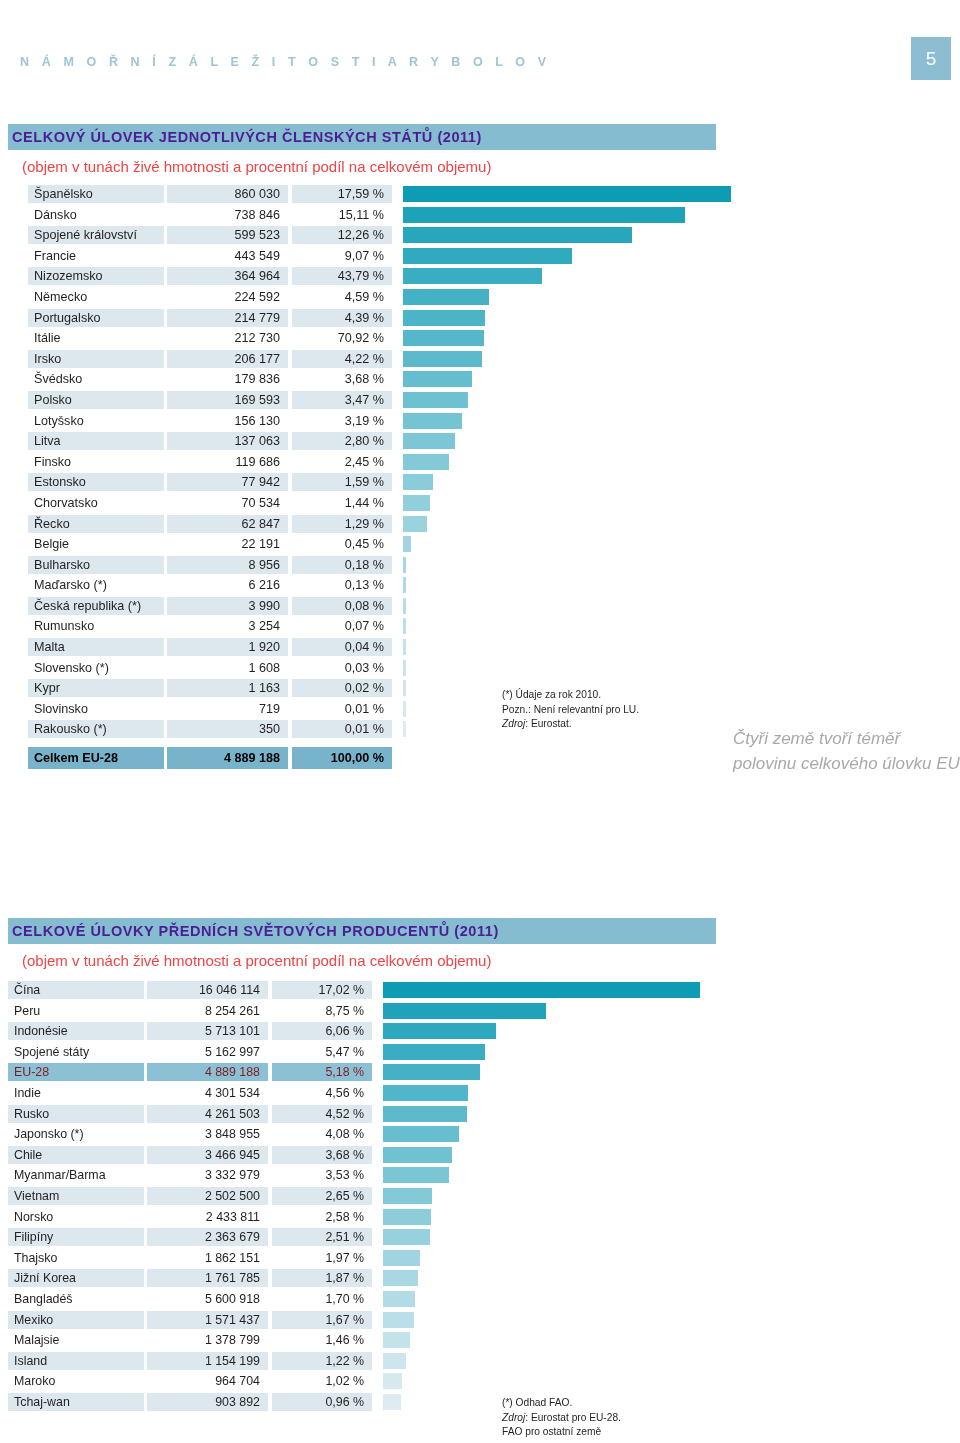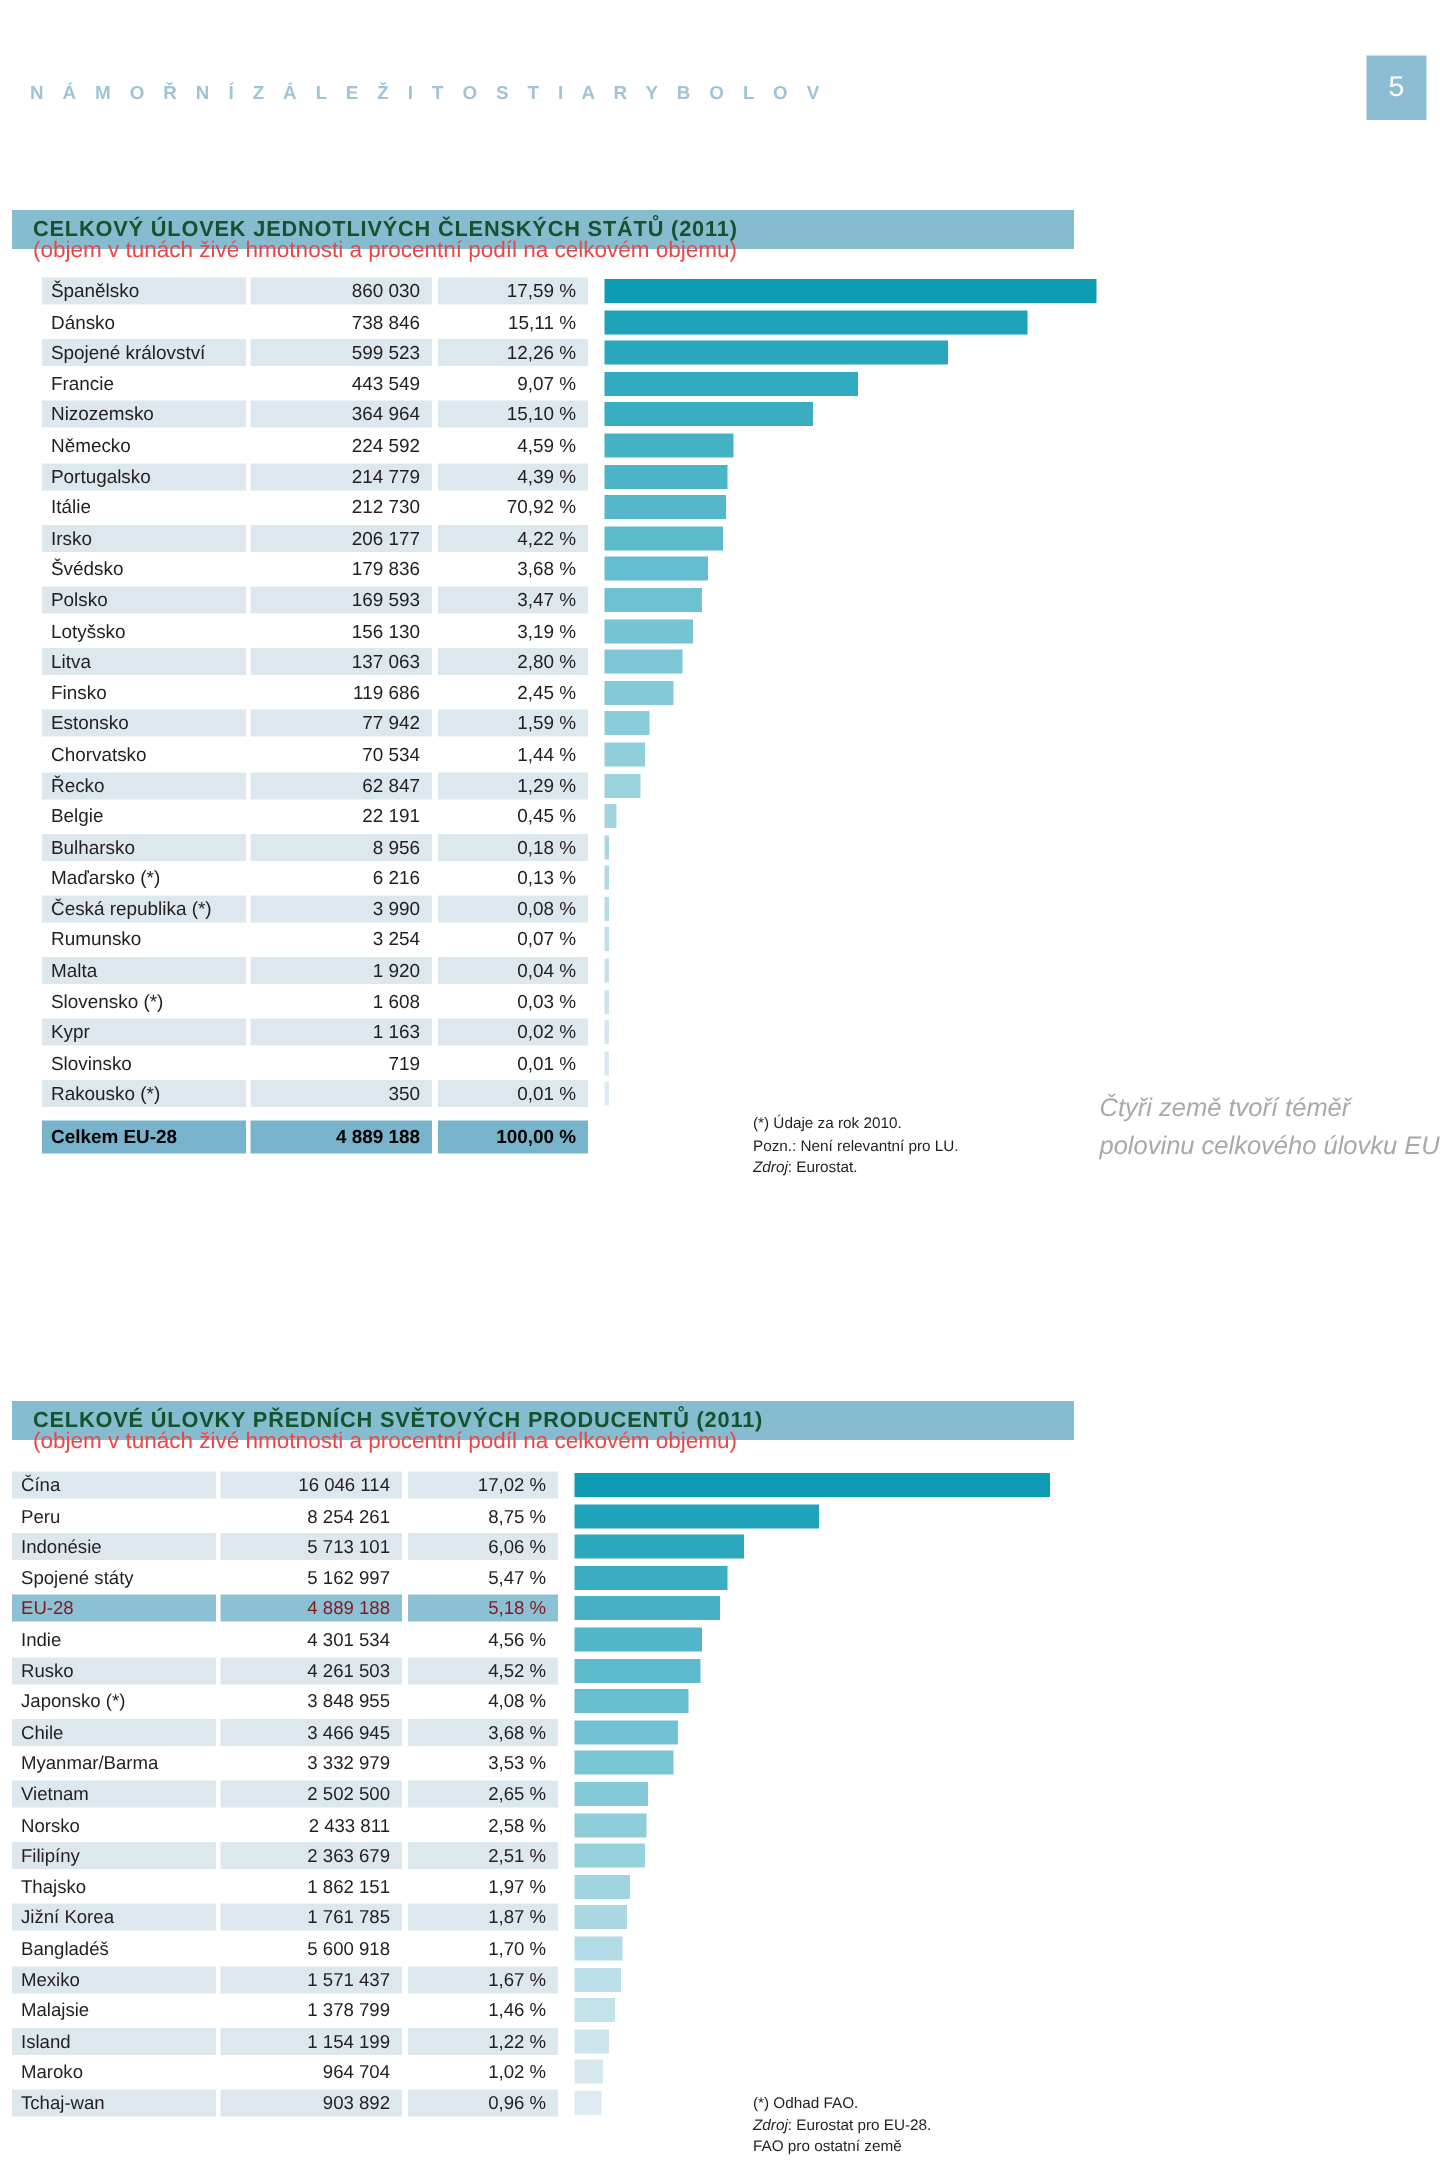--- a/index.html
+++ b/index.html
@@ -21,24 +21,24 @@
     color:#9fc4d6;font-weight:600;white-space:nowrap;
   }
   .page-badge{
     position:absolute;left:911px;top:37px;width:40px;height:43px;
     background:#8dbdd3;color:#ffffff;
     font-size:19px;line-height:43px;text-align:center;font-weight:400;
   }
   
   .section{position:absolute;left:0;width:960px;}
   .sec-title{
-    position:absolute;left:8px;top:16px;width:708px;height:26px;
-    background:#86bcd0;color:#14532d;
+    position:absolute;left:8px;top:0;width:708px;height:26px;
+    background:#86bcd0;color:#4c1d95;
     font-size:14.5px;font-weight:700;letter-spacing:.55px;
-    line-height:26px;padding-left:14px;box-sizing:border-box;
+    line-height:26px;padding-left:4px;box-sizing:border-box;
     white-space:nowrap;
   }
   .sec-sub{
     position:absolute;left:22px;top:34px;
     font-size:15px;color:#ef4444;white-space:nowrap;
   }
   
   .tbl{position:absolute;left:0;top:0;width:960px;}
   .row{position:relative;height:20.6px;}
   .cell{
@@ -102,21 +102,21 @@
       </div>
       <div class="row plain">
         <div class="cell c-name">Francie</div>
         <div class="cell c-val">443 549</div>
         <div class="cell c-pct">9,07 %</div>
         <div class="bar" style="width: 169.128px; background: rgb(49, 170, 191);"></div>
       </div>
       <div class="row shaded">
         <div class="cell c-name">Nizozemsko</div>
         <div class="cell c-val">364 964</div>
-        <div class="cell c-pct">15,10 %</div>
+        <div class="cell c-pct">43,79 %</div>
         <div class="bar" style="width: 139.106px; background: rgb(59, 173, 194);"></div>
       </div>
       <div class="row plain">
         <div class="cell c-name">Německo</div>
         <div class="cell c-val">224 592</div>
         <div class="cell c-pct">4,59 %</div>
         <div class="bar" style="width: 85.5895px; background: rgb(68, 177, 197);"></div>
       </div>
       <div class="row shaded">
         <div class="cell c-name">Portugalsko</div>
@@ -244,21 +244,21 @@
         <div class="cell c-pct">0,01 %</div>
         <div class="bar" style="width: 2.5px; background: rgb(222, 236, 242);"></div>
       </div>
       <div style="height: 6px;"></div>
       <div class="row total" style="height: 24px;">
         <div class="cell c-name" style="height: 22px; line-height: 22px;">Celkem EU-28</div>
         <div class="cell c-val" style="height: 22px; line-height: 22px;">4 889 188</div>
         <div class="cell c-pct" style="height: 22px; line-height: 22px;">100,00 %</div>
       </div>
     </div>
-  <div class="fnote" id="fn1" style="left:502px;top:619px;">
+  <div class="fnote" id="fn1" style="left:502px;top:564px;">
       <div>(*) Údaje za rok 2010.</div>
       <div>Pozn.: Není relevantní pro LU.</div>
       <div><i>Zdroj</i>: Eurostat.</div>
     </div>
   <div class="pullquote" id="pq1" style="left:733px;top:602px;">
       <div>Čtyři země tvoří téměř</div>
       <div>polovinu celkového úlovku EU.</div>
     </div>
 </div>
 

